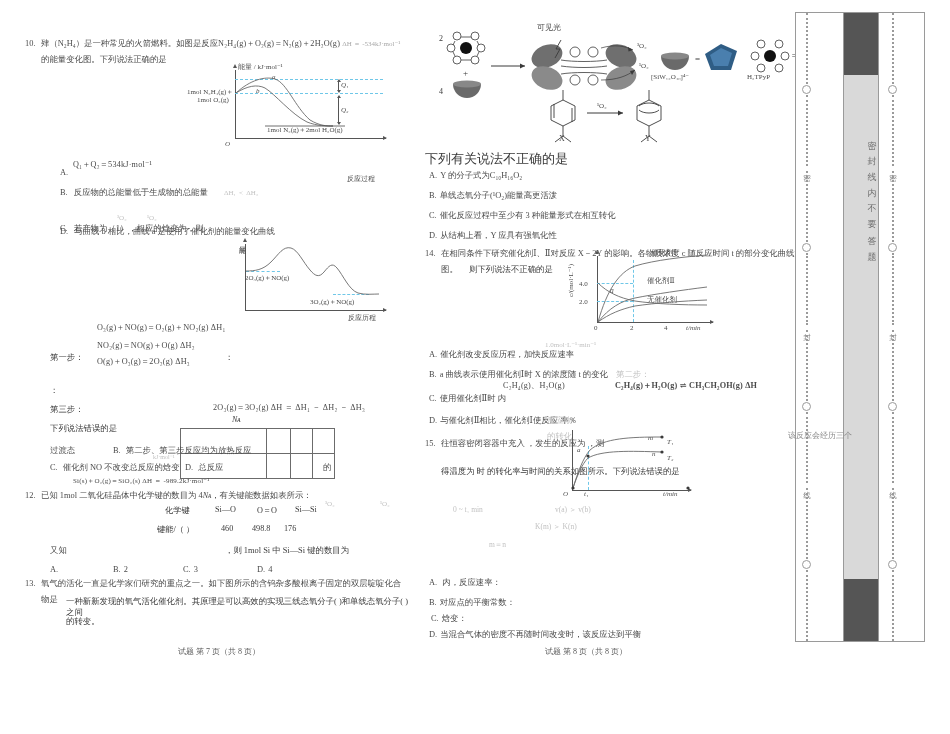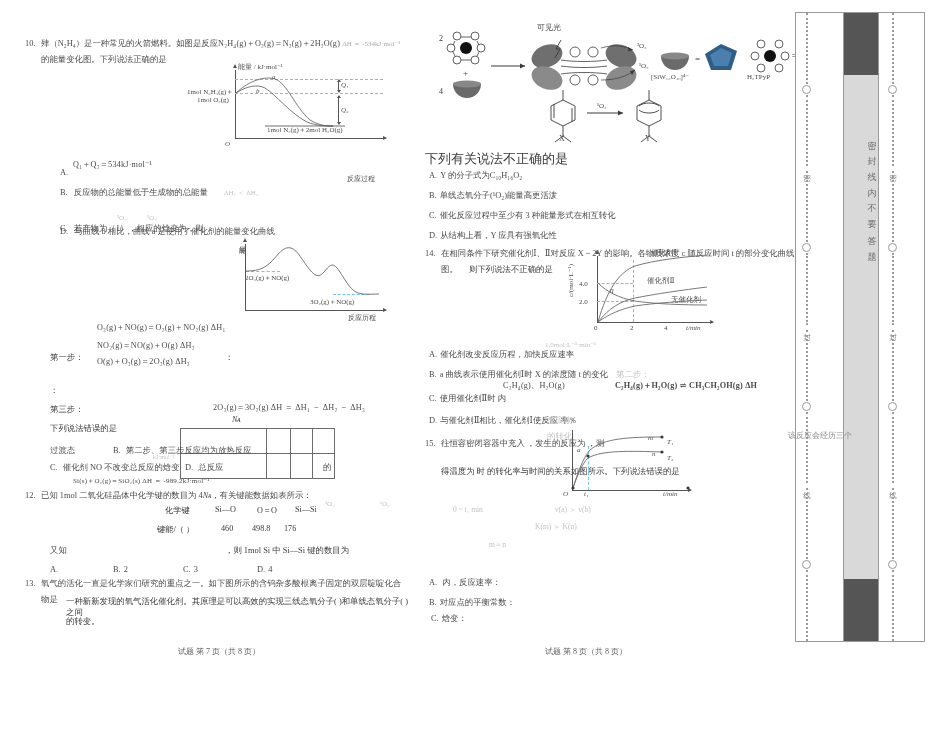--- a/index.html
+++ b/index.html
@@ -347,21 +347,21 @@
       <div class="tick" style="left:24px;top:30px;">4.0</div>
       <div class="tick" style="left:24px;top:48px;">2.0</div>
       <div class="tick" style="left:39px;top:74px;">0</div>
       <div class="tick" style="left:75px;top:74px;">2</div>
       <div class="tick" style="left:109px;top:74px;">4</div>
       <div class="dash" style="left:42px;top:33px;width:36px;"></div>
       <div class="dash" style="left:42px;top:51px;width:36px;"></div>
       <div style="position:absolute;left:78px;top:10px;height:62px;border-left:1px dashed #6fc7e8;"></div>
       <div class="curvelbl" style="left:96px;top:-2px;">催化剂Ⅰ</div>
       <div class="curvelbl" style="left:92px;top:26px;">催化剂Ⅱ</div>
-      <div class="curvelbl" style="left:92px;top:45px;margin-left:24px;">无催化剂</div>
+      <div class="curvelbl" style="left:92px;top:45px;">无催化剂</div>
       <div class="curvelbl mi" style="left:55px;top:36px;">a</div>
       <svg style="position:absolute;left:0;top:0;" width="180" height="90">
         <path d="M43,72 C52,40 64,22 80,16 C100,10 128,7 152,5" fill="none" stroke="#6a6a6a" stroke-width="0.9"></path>
         <path d="M43,72 C54,58 66,51 80,48 C100,44 128,40 152,37" fill="none" stroke="#6a6a6a" stroke-width="0.9"></path>
         <path d="M43,72 C54,64 66,59 80,56 C100,53 128,51 152,50" fill="none" stroke="#6a6a6a" stroke-width="0.9"></path>
         <path d="M43,33 C52,42 64,48 80,51 C100,54 128,55 152,55" fill="none" stroke="#6a6a6a" stroke-width="0.9"></path>
       </svg>
     </div>
 
     <div class="opt" style="top:347px;left:4px;"><span>A.</span><span style="margin-left:3px;">催化剂改变反应历程，加快反应速率</span></div>
@@ -404,20 +404,21 @@
     </div>
 
     <div class="vfaint" style="position:absolute;left:28px;top:505px;font-size:7.5px;">0 ~ t₁ min</div>
     <div class="vfaint" style="position:absolute;left:130px;top:505px;font-size:7.5px;">v(a) ＞ v(b)</div>
     <div class="vfaint" style="position:absolute;left:110px;top:522px;font-size:7.5px;">K(m) ＞ K(n)</div>
     <div class="vfaint" style="position:absolute;left:64px;top:540px;font-size:7.5px;">m＝n</div>
 
     <div class="opt" style="top:575px;left:4px;"><span>A.</span><span style="margin-left:3px;">             内，反应速率：</span></div>
     <div class="opt" style="top:595px;left:4px;"><span>B.</span><span style="margin-left:3px;">对应点的平衡常数：</span></div>
     <div class="opt" style="top:611px;left:6px;"><span>C.</span><span style="margin-left:3px;">焓变：</span></div>
+    <div class="opt" style="top:627px;left:4px;"><span>D.</span><span style="margin-left:3px;">当混合气体的密度不再随时间改变时，该反应达到平衡</span></div>
   </div>
 
   <div class="strip">
     <div class="seal-dash" style="left:6px;">
       <div class="dline"></div>
         <div class="dcirc"></div>
       <div class="dline"></div>
         <div class="dtxt">密</div>
       <div class="dline"></div>
         <div class="dcirc"></div>

